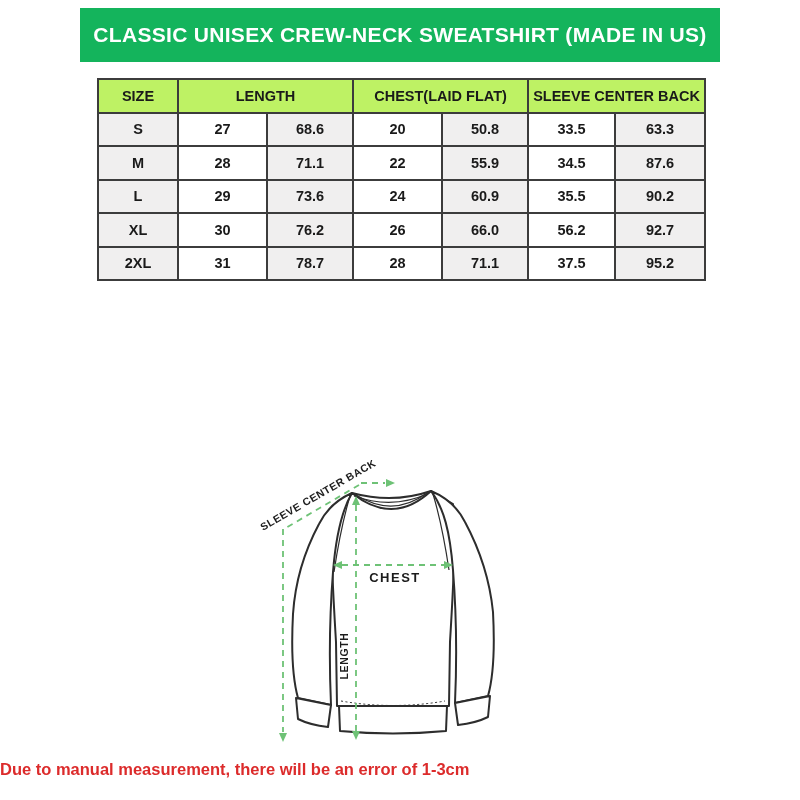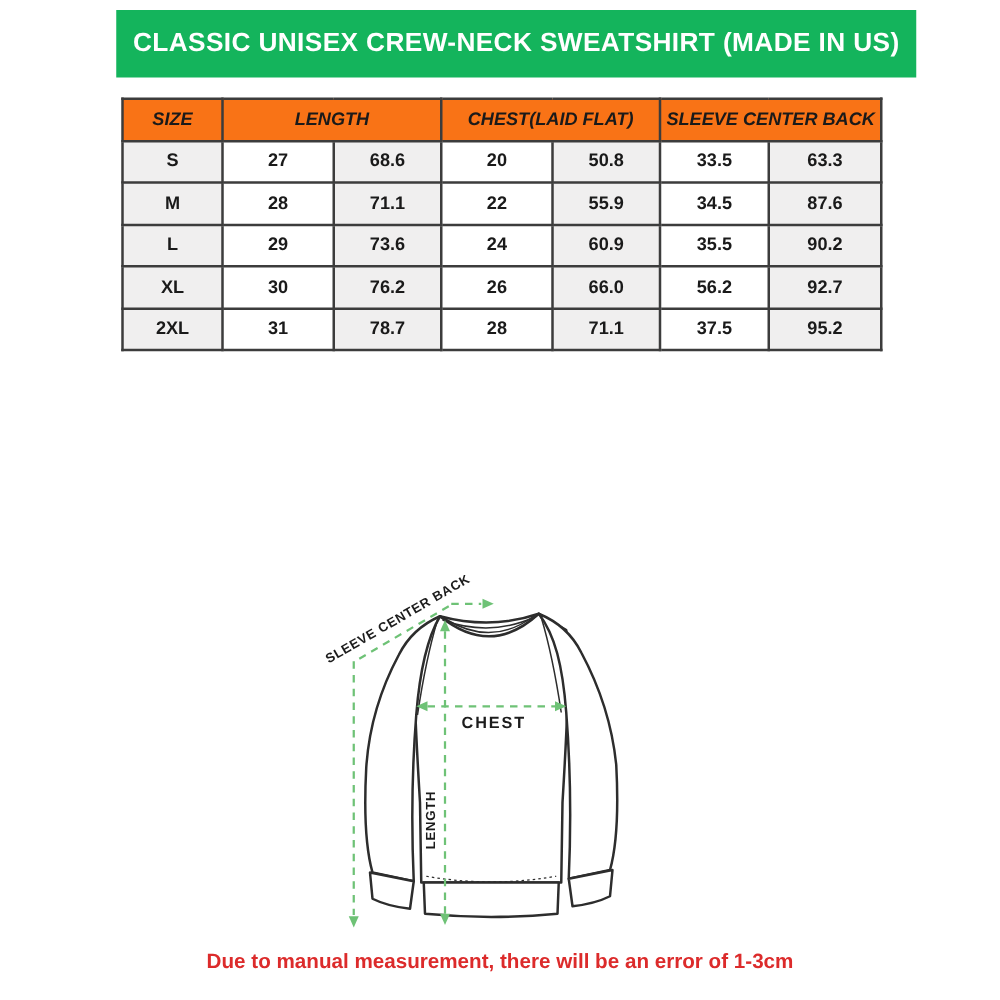--- a/index.html
+++ b/index.html
@@ -1,51 +1,51 @@
 <!DOCTYPE html>
 <html><head>
 <meta charset="utf-8">
 <style>
   * { margin:0; padding:0; box-sizing:border-box; }
   html,body { background:#ffffff; }
   body { font-family:"Liberation Sans", sans-serif; }
   .page { position:relative; width:800px; height:800px; background:#ffffff; overflow:hidden; }
 
   .banner {
-    position:absolute; left:93px; top:8px; width:640px; height:54px;
+    position:absolute; left:80px; top:8px; width:640px; height:54px;
     background:#14b45c; color:#ffffff;
     display:flex; align-items:center; justify-content:center;
     font-weight:bold; font-size:21px; letter-spacing:.3px; text-align:center;
   }
 
   table.size-table {
     position:absolute; left:97px; top:78px; width:607px;
     border-collapse:collapse; table-layout:fixed;
     font-size:14.5px; font-weight:bold; color:#1a1a1a;
   }
   .size-table th, .size-table td {
     border:2px solid #3c3c3c; text-align:center; vertical-align:middle;
     height:33.5px; background:#ffffff; font-weight:bold; padding:0 2px;
   }
   
   .size-table tr.unit-row > *:nth-child(odd),
   .size-table tbody tr > *:nth-child(odd) { background:#f0efef; }
-  .size-table thead tr.groups th { background:#f97316;font-style:italic; }
+  .size-table thead tr.groups th { background:#bef264; }
 
   .diagram { position:absolute; left:240px; top:460px; width:320px; height:290px; }
   .diagram svg { display:block; width:320px; height:290px; }
   .diagram text {
     font-family:"Liberation Sans", sans-serif; font-weight:bold; fill:#1c1c1c;
   }
   .lbl-chest  { font-size:13px; letter-spacing:1.5px; }
   .lbl-small  { font-size:10.5px; letter-spacing:.6px; }
 
   .footnote {
     position:absolute; left:0; top:760px; width:800px;
-    text-align:center; color:#dc2b2b; font-weight:bold; font-size:16.5px;
+    color:#dc2b2b; font-weight:bold; font-size:16.5px;
   }
 </style>
 </head>
 <body>
 
 <div class="page">
 
   <header class="banner">
     <span>CLASSIC UNISEX CREW-NECK SWEATSHIRT (MADE IN US)</span>
   </header>

